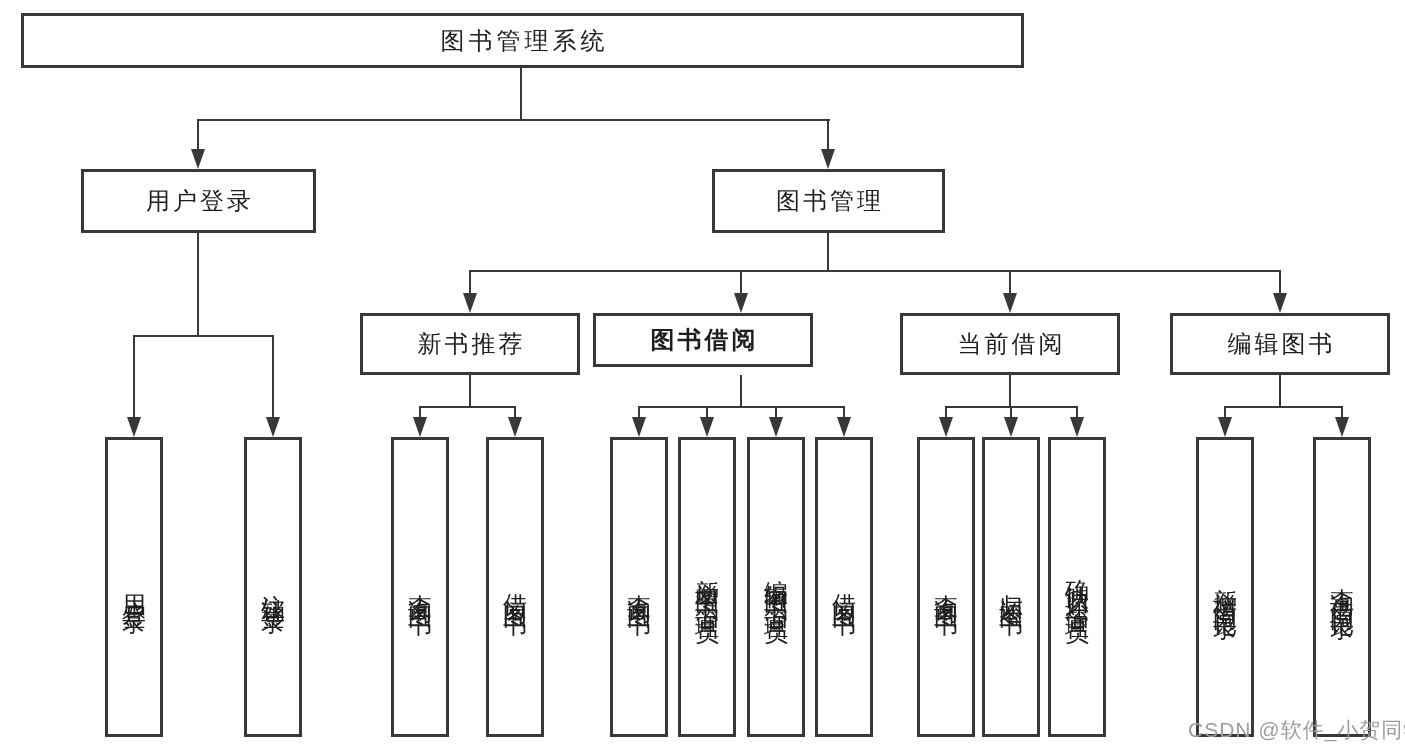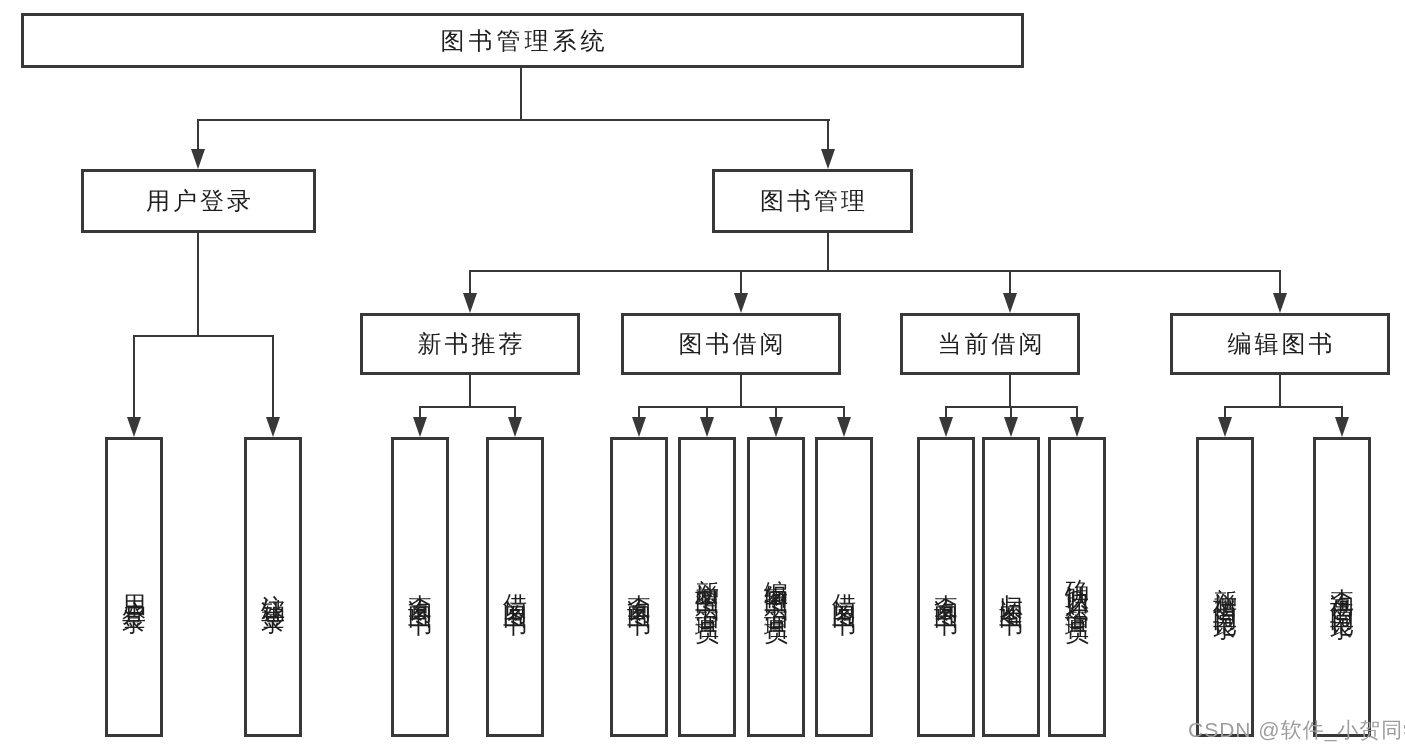--- a/index.html
+++ b/index.html
@@ -45,24 +45,24 @@
     top: 716px;
     font-size: 21px;
     color: #9d9d9d;
     letter-spacing: 1px;
     white-space: nowrap;
     z-index: 10;
   }
   
   #n-root   { left: 21px;   top: 13px;  width: 1003px; height: 55px; }
   #n-login  { left: 81px;   top: 169px; width: 235px;  height: 64px; }
-  #n-mgmt   { left: 712px;  top: 169px; width: 201px;  height: 64px; }
+  #n-mgmt   { left: 712px;  top: 169px; width: 233px;  height: 64px; }
   #n-newbook{ left: 360px;  top: 313px; width: 220px;  height: 62px; }
-  #n-borrow { left: 621px;  top: 313px; width: 220px;  height: 62px; }
-  #n-current{ left: 900px;  top: 313px; width: 180px;  height: 62px; }
+  #n-borrow { left: 593px;  top: 313px; width: 220px;  height: 54px; font-weight: bold; }
+  #n-current{ left: 900px;  top: 313px; width: 220px;  height: 62px; }
   #n-records{ left: 1170px; top: 313px; width: 220px;  height: 62px; }
   .leaf { top: 437px; width: 58px; height: 300px; }
   #lf-login1 { left: 105px; }
   #lf-login2 { left: 244px; }
   #lf-nb1    { left: 391px; }
   #lf-nb2    { left: 486px; }
   #lf-bw1    { left: 610px; }
   #lf-bw2    { left: 678px; }
   #lf-bw3    { left: 747px; }
   #lf-bw4    { left: 815px; }

